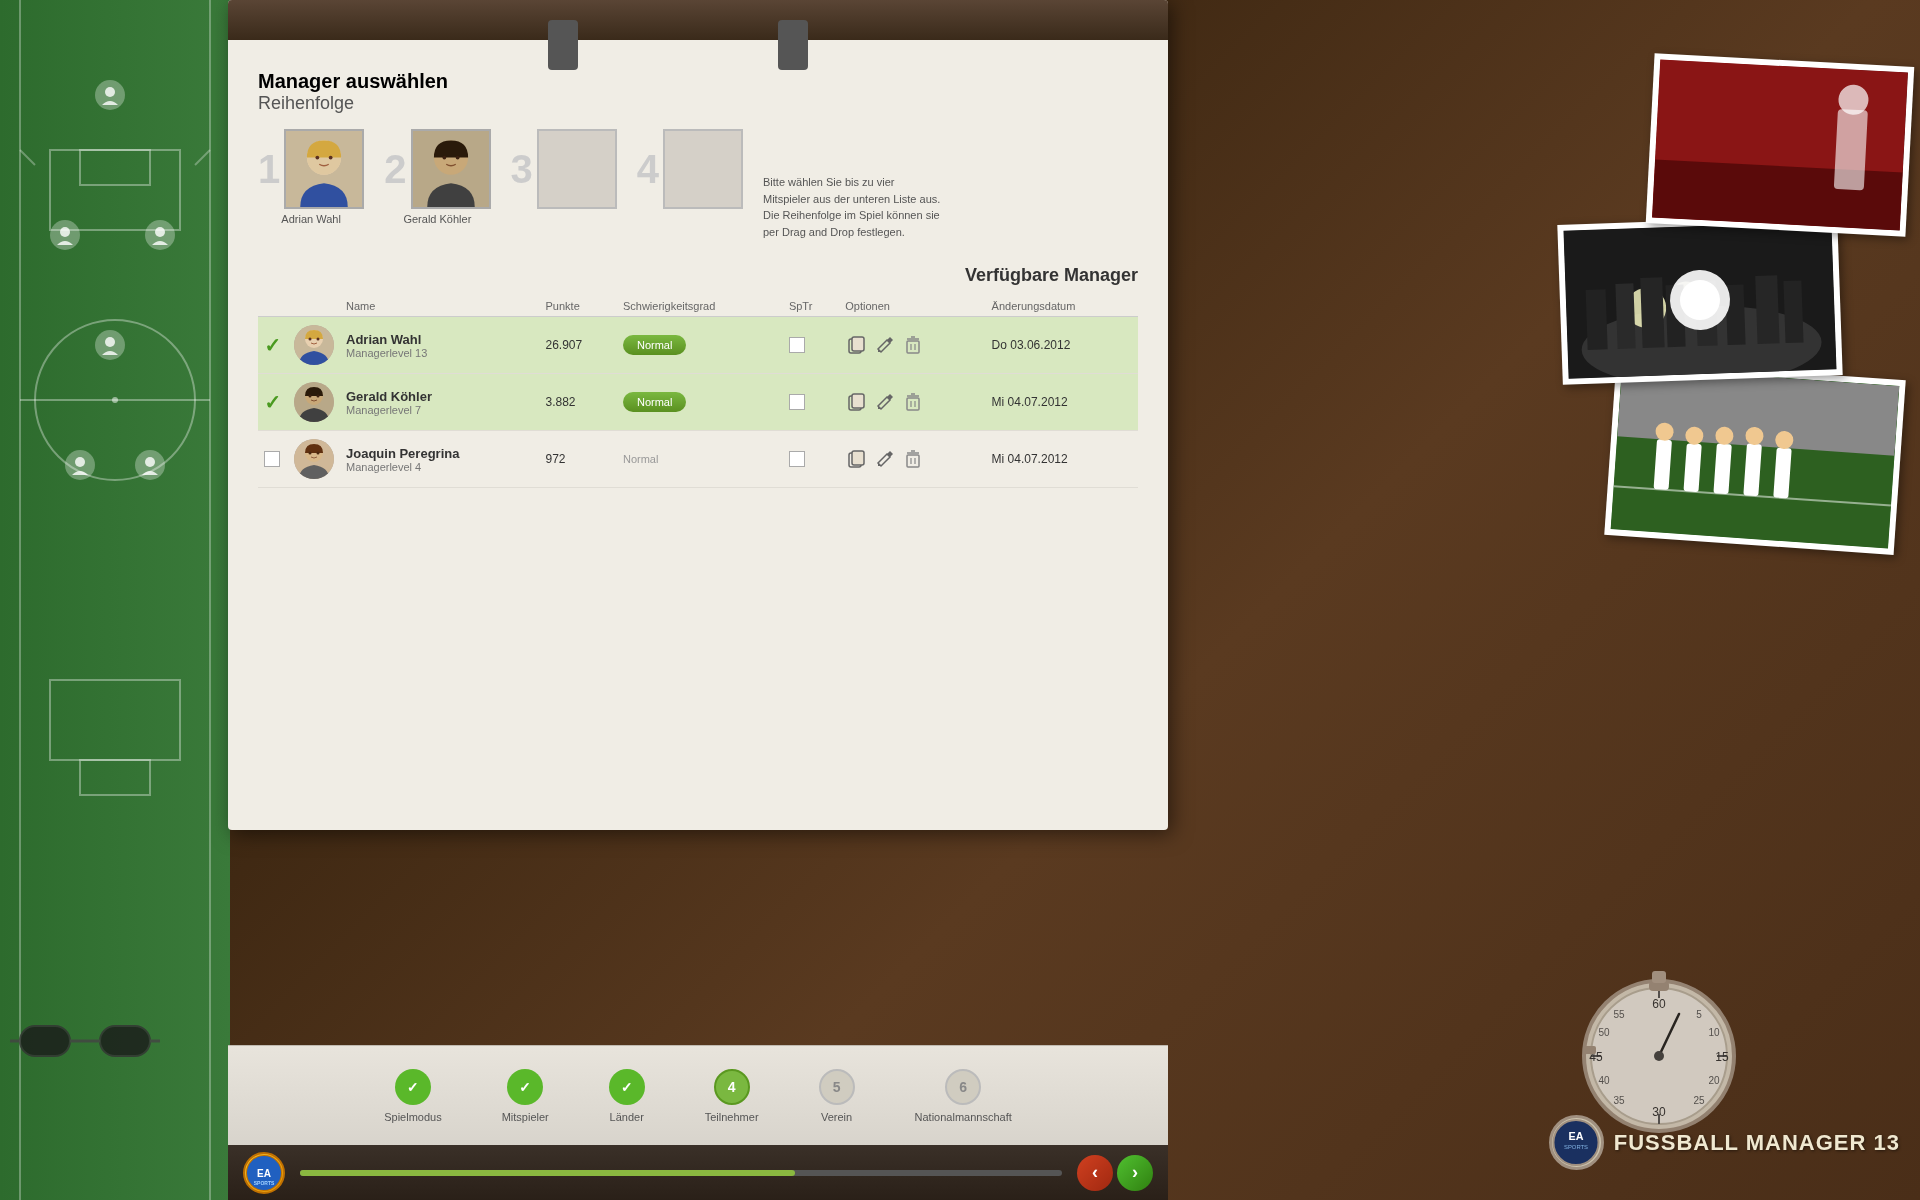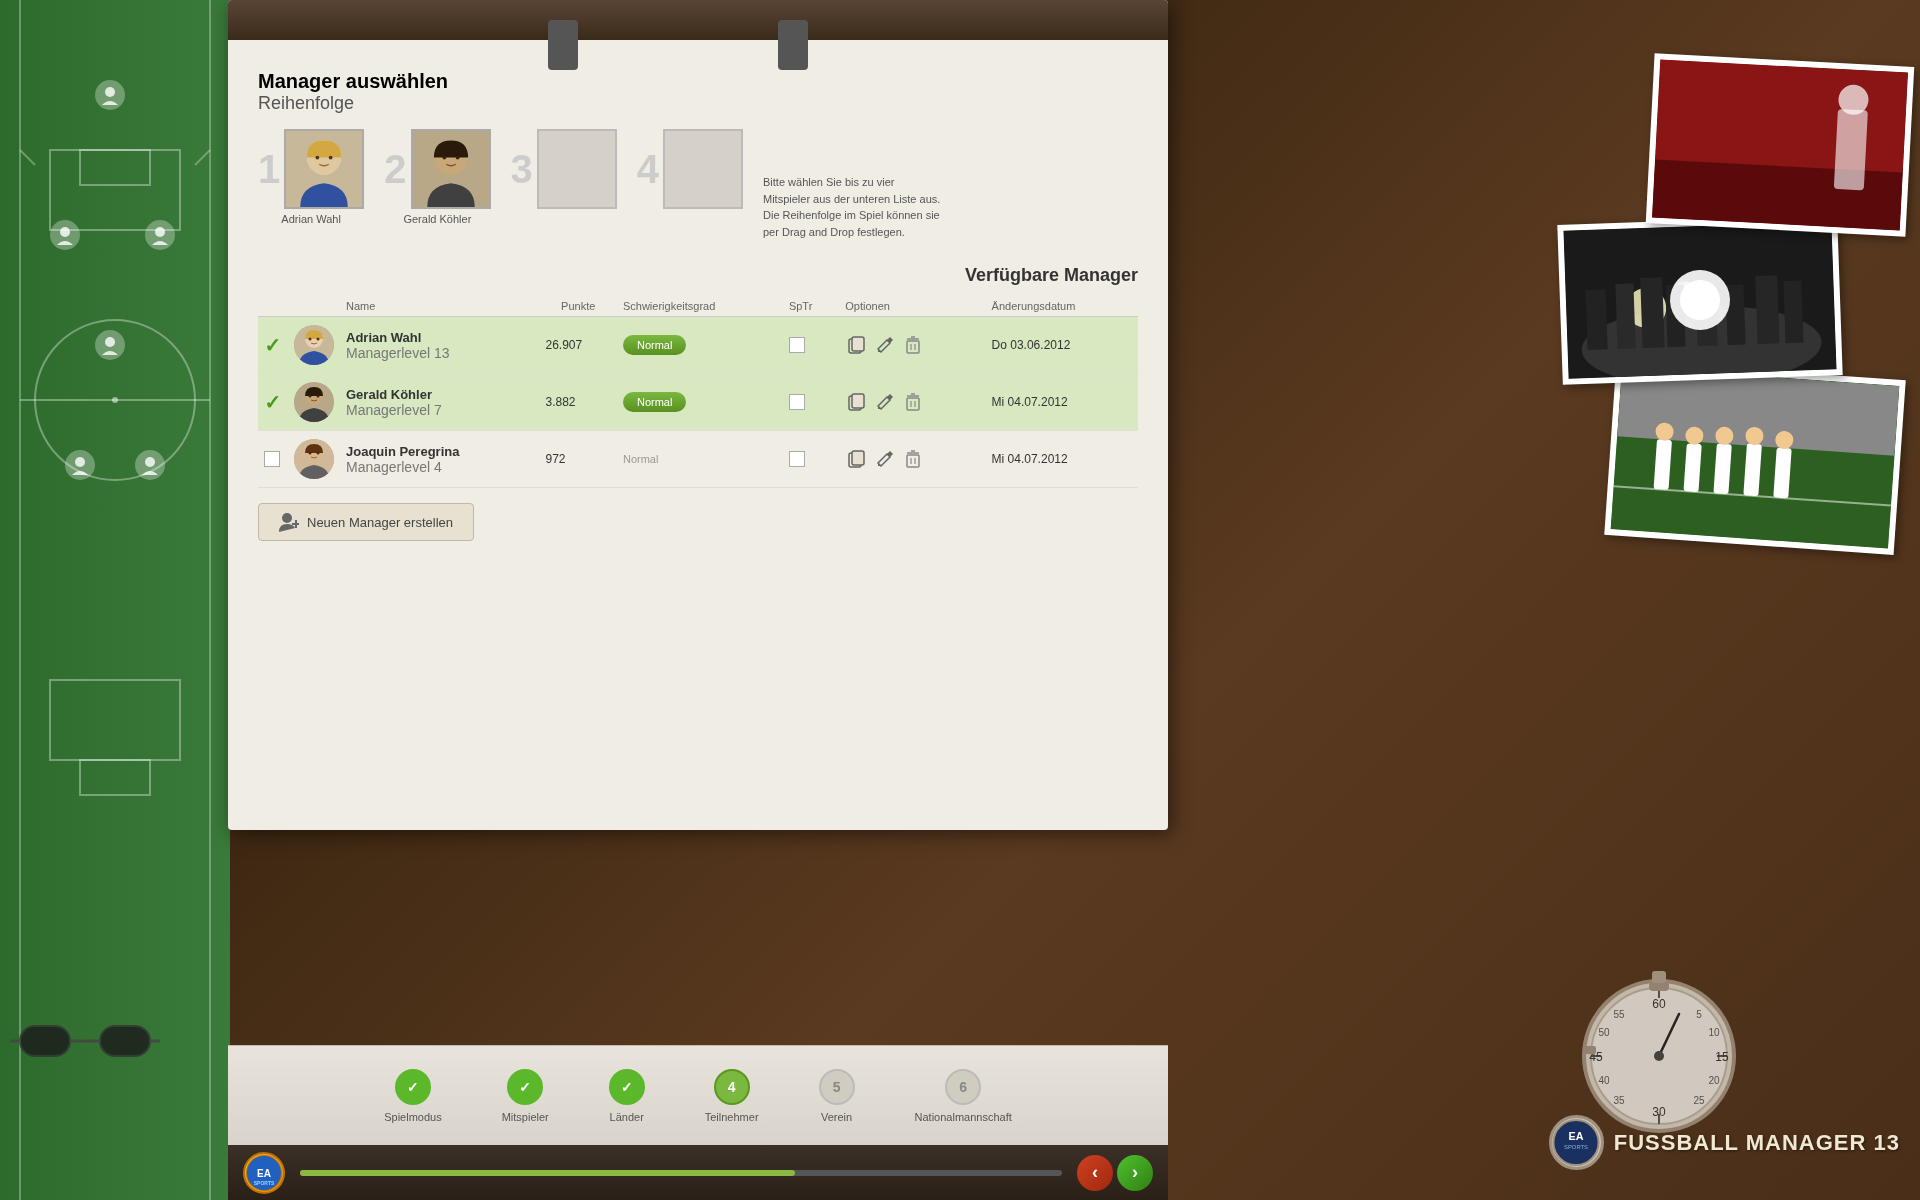--- a/index.html
+++ b/index.html
@@ -194,21 +194,21 @@
       justify-content: center;
       overflow: hidden;
     }
 
     .manager-name {
       font-weight: bold;
       font-size: 13px;
     }
 
     .manager-level {
-      font-size: 14px;
+      font-size: 11px;
       color: #777;
     }
 
     .points-cell {
       text-align: left;
       font-size: 13px;
     }
 
     .difficulty-btn {
       display: inline-block;
@@ -580,21 +580,21 @@
     </div>
 
     <div class="managers-section-title">Verfügbare Manager</div>
 
     <table class="managers-table">
       <thead>
         <tr>
           <th style="width:30px"></th>
           <th style="width:45px"></th>
           <th>Name</th>
-          <th style="text-align:center">Punkte</th>
+          <th style="text-align:left">Punkte</th>
           <th>Schwierigkeitsgrad</th>
           <th>SpTr</th>
           <th>Optionen</th>
           <th>Änderungsdatum</th>
         </tr>
       </thead>
       <tbody id="managers-tbody">
       <tr class="selected-row">
             <td class="checkbox-cell"><span style="color:#4a9a20;font-size:20px;font-weight:bold;">✓</span></td>
             <td class="avatar-cell">
@@ -751,31 +751,20 @@
         <line x1="12" y1="9" x2="12" y2="15" stroke="#888" stroke-width="1.2"></line>
       </svg>
     </div>
   </div>
             </td>
             <td class="date-cell">Mi 04.07.2012</td>
           </tr>
         </tbody>
     </table>
 
-    <div class="create-manager-row">
-      <button class="create-manager-btn">
-        <svg width="20" height="20" viewBox="0 0 20 20">
-          <circle cx="8" cy="6" r="5" fill="#666"></circle>
-          <path d="M0 20 Q0 12 8 12 Q14 12 16 16" fill="#666"></path>
-          <line x1="17" y1="8" x2="17" y2="16" stroke="#666" stroke-width="2"></line>
-          <line x1="13" y1="12" x2="21" y2="12" stroke="#666" stroke-width="2"></line>
-        </svg>
-        <span>Neuen Manager erstellen</span>
-      </button>
-    </div>
   </div>
 </div>
 
 <div class="photos-area">
 
   <div class="photo" style="top:0;right:10px;width:260px;height:170px;transform:rotate(3deg);z-index:3">
     <div class="photo-inner" style="width:248px;height:158px;background:linear-gradient(135deg,#8b1010 0%,#6a0a0a 50%,#3a0505 100%)">
       <svg width="100%" height="100%" viewBox="0 0 248 158">
 
         <rect width="248" height="158" fill="#8a1515"></rect>

